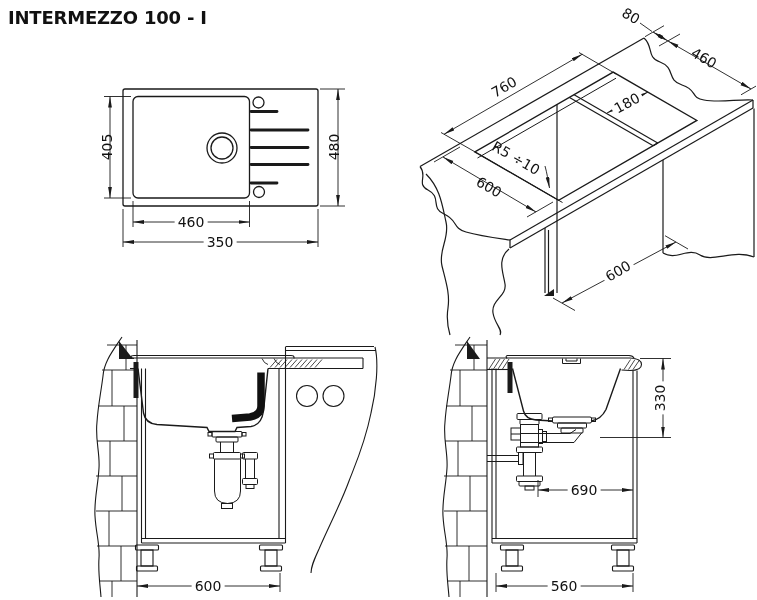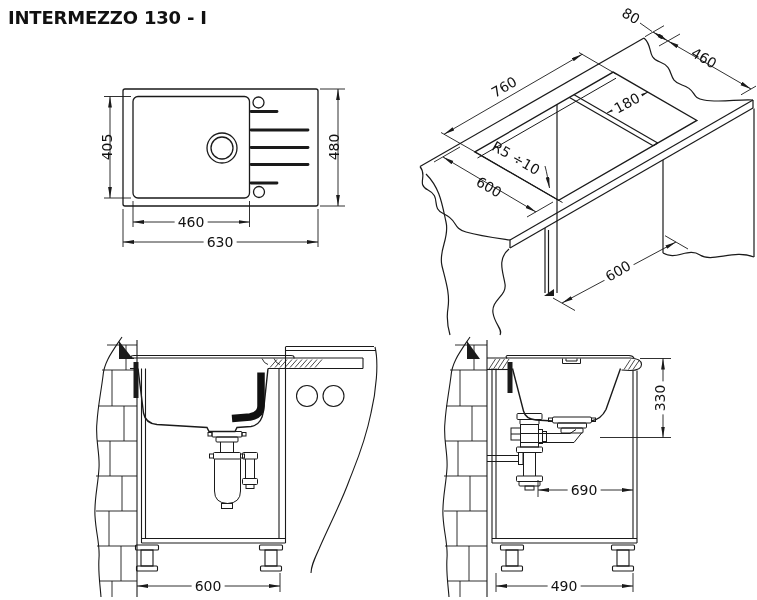--- a/index.html
+++ b/index.html
@@ -297,34 +297,34 @@
       <line x1="663" y1="358.5" x2="663" y2="437.5" marker-start="url(#ars)" marker-end="url(#ar)"></line>
       <line x1="538" y1="480" x2="538" y2="497"></line>
       <line x1="538" y1="490" x2="633" y2="490" marker-start="url(#ars)" marker-end="url(#ar)"></line>
       <line x1="496" y1="573" x2="496" y2="592"></line>
       <line x1="633" y1="573" x2="633" y2="592"></line>
       <line x1="496" y1="586" x2="633" y2="586" marker-start="url(#ars)" marker-end="url(#ar)"></line>
     </g>
   </g>
 </svg>
 
-<div id="title">INTERMEZZO 130 - I</div>
+<div id="title">INTERMEZZO 100 - I</div>
 
 <span class="dim r90" style="left:107px;top:147px;">405</span>
 <span class="dim r90" style="left:334px;top:147px;">480</span>
 <span class="dim bg" style="left:191px;top:222px;">460</span>
-<span class="dim bg" style="left:220px;top:242px;">630</span>
+<span class="dim bg" style="left:220px;top:242px;">350</span>
 
 <span class="dim rm30" style="left:504px;top:87px;">760</span>
 <span class="dim rp30" style="left:631px;top:16px;">80</span>
 <span class="dim rp30" style="left:704px;top:58px;">460</span>
 <span class="dim rm28 bg" style="left:627px;top:103px;">180</span>
 <span class="dim rp30" style="left:516px;top:158px;">R5 ÷10</span>
 <span class="dim rp30" style="left:489px;top:187px;">600</span>
 <span class="dim rm30 bg" style="left:618px;top:271px;">600</span>
 
 <span class="dim bg" style="left:208px;top:586px;">600</span>
 
 <span class="dim r90 bg" style="left:660px;top:398px;">330</span>
 <span class="dim bg" style="left:584px;top:490px;">690</span>
-<span class="dim bg" style="left:564px;top:586px;">490</span>
+<span class="dim bg" style="left:564px;top:586px;">560</span>
 
 </div>
 
 </body></html>

